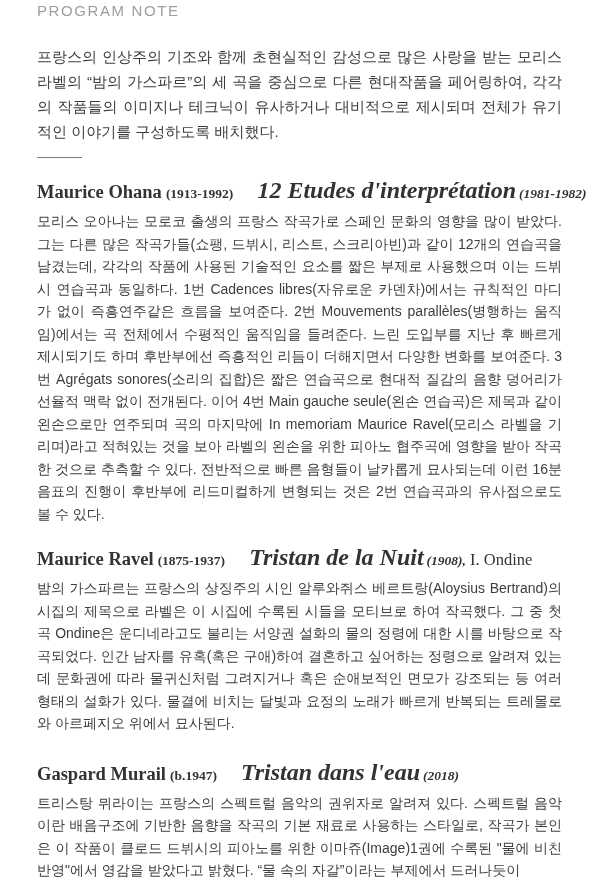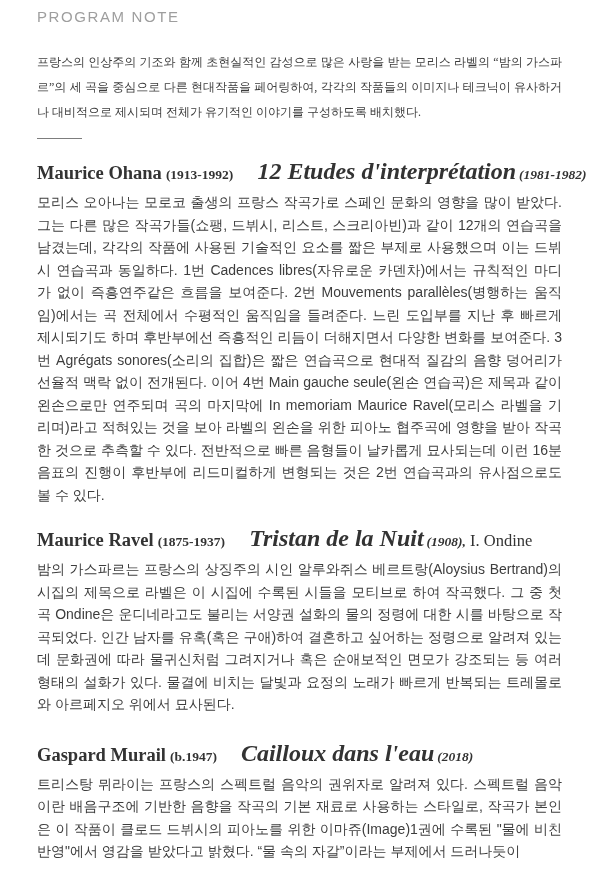--- a/index.html
+++ b/index.html
@@ -10,34 +10,34 @@
   body {
     width: 600px;
     height: 889px;
     overflow: hidden;
     font-family: "Liberation Sans", sans-serif;
   }
   .page {
     box-sizing: border-box;
     width: 600px;
     height: 889px;
-    padding: 8px 38px 0 37px;
+    padding: 2px 38px 0 37px;
     background: #ffffff;
   }
   .header {
     font-family: "Liberation Sans", sans-serif;
     font-size: 15px;
     line-height: 18px;
     letter-spacing: 1.6px;
     color: #9e9e9e;
   }
   .intro {
     margin: 24px 0 0 0;
-    font-family: Liberation Serif, serif;
-    font-size: 12px;
+    font-family: Liberation Sans, sans-serif;
+    font-size: 15px;
     line-height: 25px;
     color: #3b3b3b;
     text-align: justify;
     word-break: break-all;
   }
   .divider {
     margin-top: 13px;
     width: 45px;
     height: 0;
     border-top: 1.5px solid #7d7d7d;
@@ -115,18 +115,18 @@
     <h2 class="heading">
       <span class="composer-group"><span class="composer">Maurice Ravel</span><span class="composer-years">(1875-1937)</span></span>
       <span class="title-group"><span class="piece-title">Tristan de la Nuit</span><span class="piece-years">(1908),</span><span class="piece-suffix"> I. Ondine</span></span>
     </h2>
     <p class="body-text">밤의 가스파르는 프랑스의 상징주의 시인 알루와쥐스 베르트랑(Aloysius Bertrand)의 시집의 제목으로 라벨은 이 시집에 수록된 시들을 모티브로 하여 작곡했다. 그 중 첫 곡 Ondine은 운디네라고도 불리는 서양권 설화의 물의 정령에 대한 시를 바탕으로 작곡되었다. 인간 남자를 유혹(혹은 구애)하여 결혼하고 싶어하는 정령으로 알려져 있는데 문화권에 따라 물귀신처럼 그려지거나 혹은 순애보적인 면모가 강조되는 등 여러 형태의 설화가 있다. 물결에 비치는 달빛과 요정의 노래가 빠르게 반복되는 트레몰로와 아르페지오 위에서 묘사된다.</p>
   </section>
 
   <section class="section-3">
     <h2 class="heading">
       <span class="composer-group"><span class="composer">Gaspard Murail</span><span class="composer-years">(b.1947)</span></span>
-      <span class="title-group"><span class="piece-title">Cailloux dans l'eau</span><span class="piece-years">(2018)</span><span class="piece-suffix"></span></span>
+      <span class="title-group"><span class="piece-title">Tristan dans l'eau</span><span class="piece-years">(2018)</span><span class="piece-suffix"></span></span>
     </h2>
     <p class="body-text">트리스탕 뮈라이는 프랑스의 스펙트럴 음악의 권위자로 알려져 있다. 스펙트럴 음악이란 배음구조에 기반한 음향을 작곡의 기본 재료로 사용하는 스타일로, 작곡가 본인은 이 작품이 클로드 드뷔시의 피아노를 위한 이마쥬(Image)1권에 수록된 "물에 비친 반영"에서 영감을 받았다고 밝혔다. “물 속의 자갈”이라는 부제에서 드러나듯이</p>
   </section>
 
 </div>
 
 </body></html>

